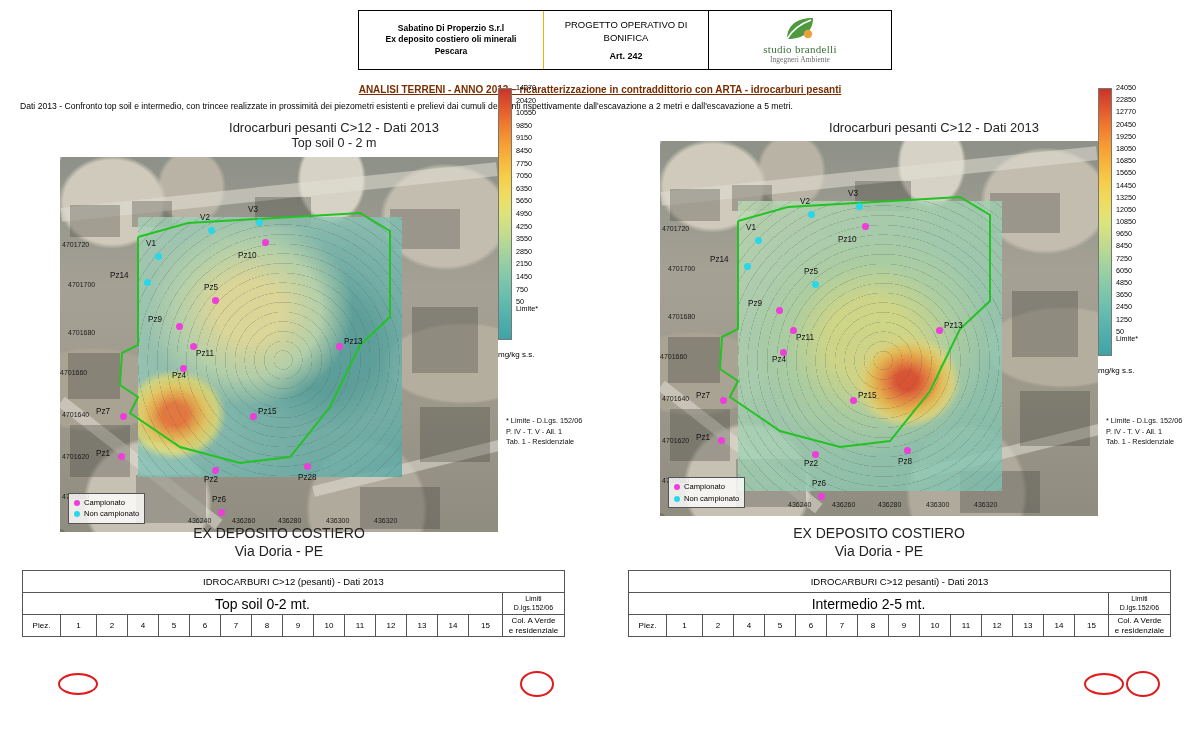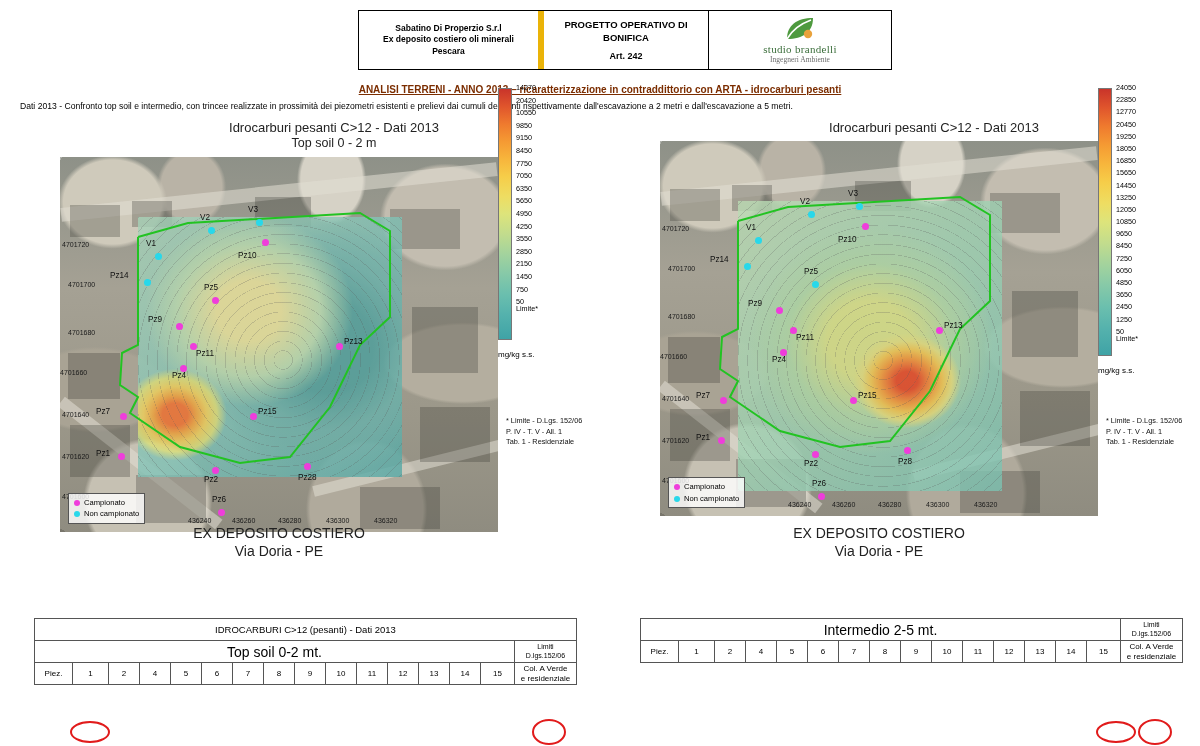--- a/index.html
+++ b/index.html
@@ -20,25 +20,25 @@
     width: 534px; height: 60px;
     display: flex;
     border: 1px solid #000;
   }
   .hdr-cell {
     display: flex; flex-direction: column;
     align-items: center; justify-content: center;
     padding: 2px 4px;
     text-align: center;
   }
-  .hdr-left { width: 185px; border-right: 6px solid #eab308; }
+  .hdr-left { width: 185px; border-right: 1px solid #eab308; }
   .hdr-mid { width: 165px; border-right: 1px solid #000; }
   .hdr-right { width: 182px; }
   .hdr-left div { font-size: 8.5px; font-weight: bold; line-height: 1.35; }
-  .hdr-mid .t1 { font-size: 9.5px; font-weight: bold; line-height: 1.3; }
+  .hdr-mid .t1 { font-size: 9.5px; font-weight: normal; line-height: 1.3; }
   .hdr-mid .t2 { font-size: 9px; font-weight: bold; margin-top: 7px; }
 
   .logo-wrap { display: flex; flex-direction: column; align-items: center; }
   .logo-mark { position: relative; width: 32px; height: 26px; margin-bottom: 1px; }
   .logo-name { font-size: 11px; color: #3b6e3b; font-family: "Liberation Serif", serif; letter-spacing: .3px; }
   .logo-sub { font-size: 7.5px; color: #6d6d6d; font-family: "Liberation Serif", serif; }
 
   
   .title-main {
     position: absolute; left: 0; top: 84px; width: 1200px;
@@ -156,21 +156,21 @@
   }
   .fn-left { left: 506px; top: 416px; }
   .fn-right { left: 1106px; top: 416px; }
 
   .panel-footer {
     position: absolute; width: 438px; left: 46px; top: 404px;
     text-align: center; font-size: 14px; color: #222; line-height: 1.3;
   }
 
   
-  .tbl-wrap { position: absolute; top: 618px; margin-left: 12px; }
+  .tbl-wrap { position: absolute; top: 570px; }
   .tbl-left { left: 22px; }
   .tbl-right { left: 628px; }
   table.dt {
     border-collapse: collapse;
     font-size: 8px;
     table-layout: fixed;
   }
   table.dt td, table.dt th {
     border: 1px solid #555;
     text-align: center;
@@ -553,20 +553,23 @@
         <col style="width:31px">
           <col style="width:31px">
           <col style="width:31px">
           <col style="width:31px">
         <col style="width:31px">
           <col style="width:31px">
           <col style="width:34px">
           <col style="width:62px">
       </colgroup>
       <tbody>
+          <tr>
+        <td class="t-title" colspan="16">IDROCARBURI C&gt;12 pesanti) - Dati 2013</td>
+      </tr>
       <tr>
         <td class="t-sub" colspan="15">Intermedio 2-5 mt.</td>
         <td class="lim-head">
           <div>Limiti</div>
           <div>D.lgs.152/06</div>
         </td>
       </tr>
       <tr class="t-hdrrow">
         <td>Piez.</td>
         <td>1</td>

